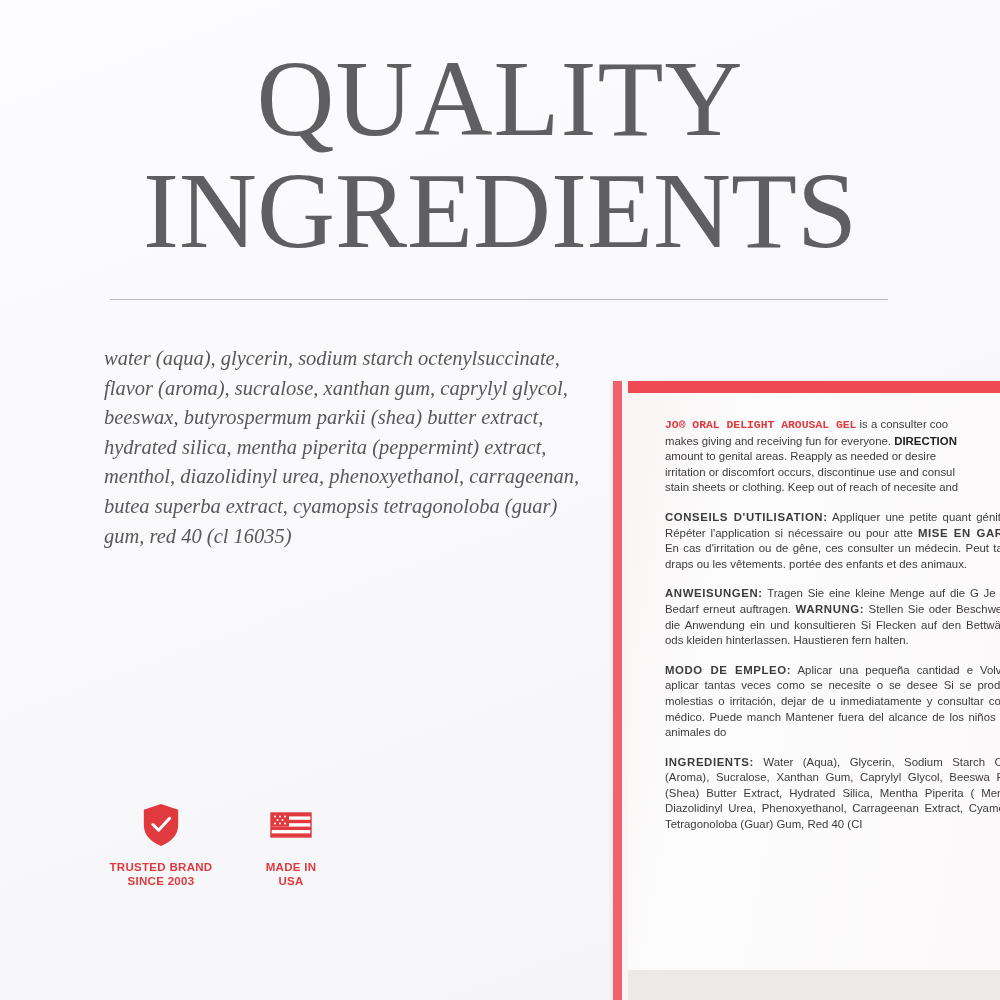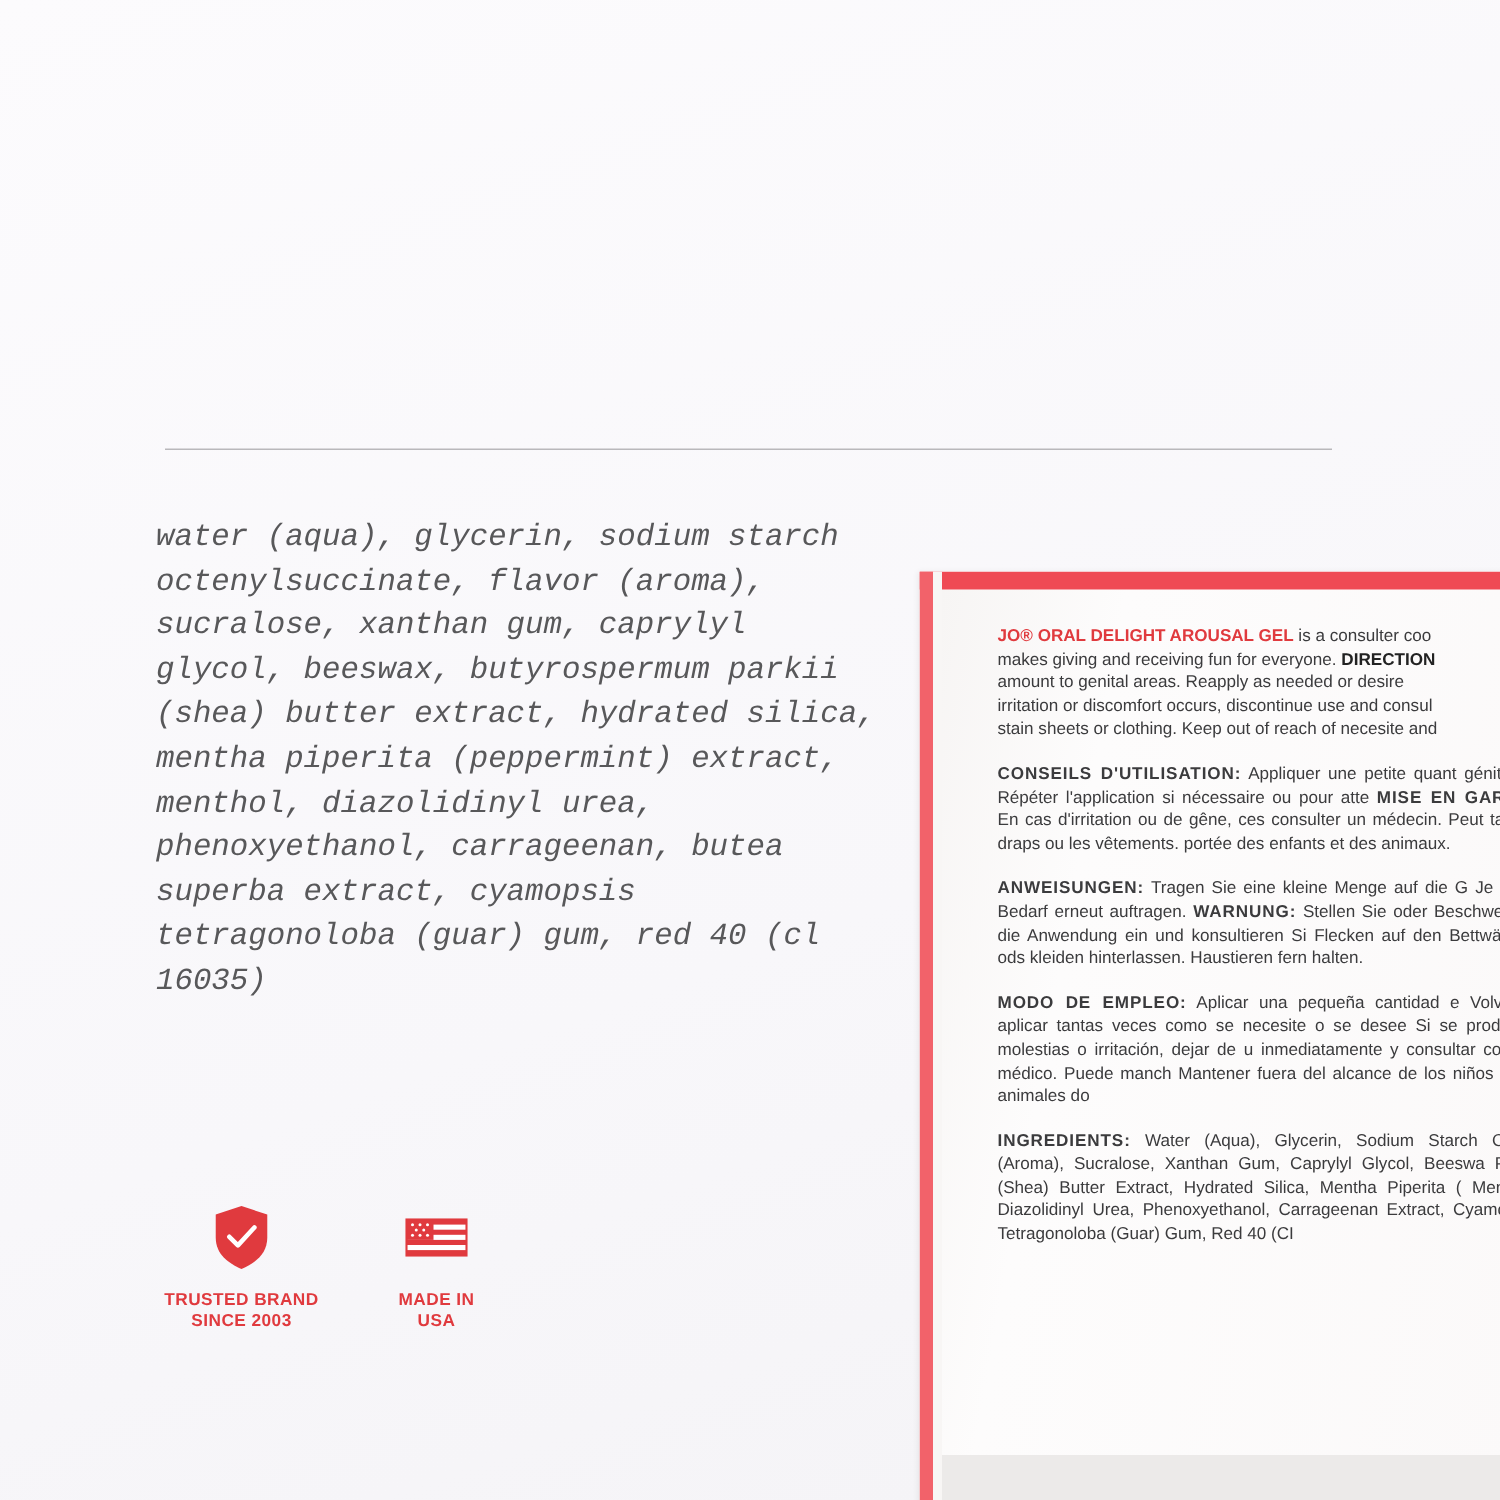--- a/index.html
+++ b/index.html
@@ -52,21 +52,21 @@
     height: 1px;
     background: #b9b8bb;
   }
 
   
   .ingredients {
     position: absolute;
     left: 104px;
     top: 344px;
     width: 480px;
-    font-family: Liberation Mono, monospace;
+    font-family: Liberation Serif, serif;
     font-style: italic;
     font-size: 20.5px;
     line-height: 29.6px;
     color: #58585a;
   }
 
   
   .badges {
     position: absolute;
     left: 96px;
@@ -158,35 +158,40 @@
     line-height: 15.6px;
     color: #3b3b3d;
   }
   .panel-text p {
     margin: 0 0 14px 0;
     text-align: justify;
   }
   .panel-text .brand {
     color: #e03a3e;
     font-weight: bold;
+    font-family: Liberation Mono, monospace;
   }
   .panel-text b {
     font-weight: bold;
     color: #222;
   }
   .panel-text .hdr {
     font-weight: bold;
     letter-spacing: 0.6px;
   }
 </style>
 </head>
 <body>
 
 <div class="page">
 
+  <div class="heading">
+    <span class="line1">QUALITY</span>
+    <span class="line2">INGREDIENTS</span>
+  </div>
 
   <div class="divider"></div>
 
   <div class="ingredients">water (aqua), glycerin, sodium starch octenylsuccinate, flavor (aroma), sucralose, xanthan gum, caprylyl glycol, beeswax, butyrospermum parkii (shea) butter extract, hydrated silica, mentha piperita (peppermint) extract, menthol, diazolidinyl urea, phenoxyethanol, carrageenan, butea superba extract, cyamopsis tetragonoloba (guar) gum, red 40 (cl 16035)</div>
 
   <div class="box">
     <div class="box-inner-shade"></div>
     <div class="box-topstripe"></div>
     <div class="box-leftedge"></div>
     <div class="box-leftedge2"></div>

